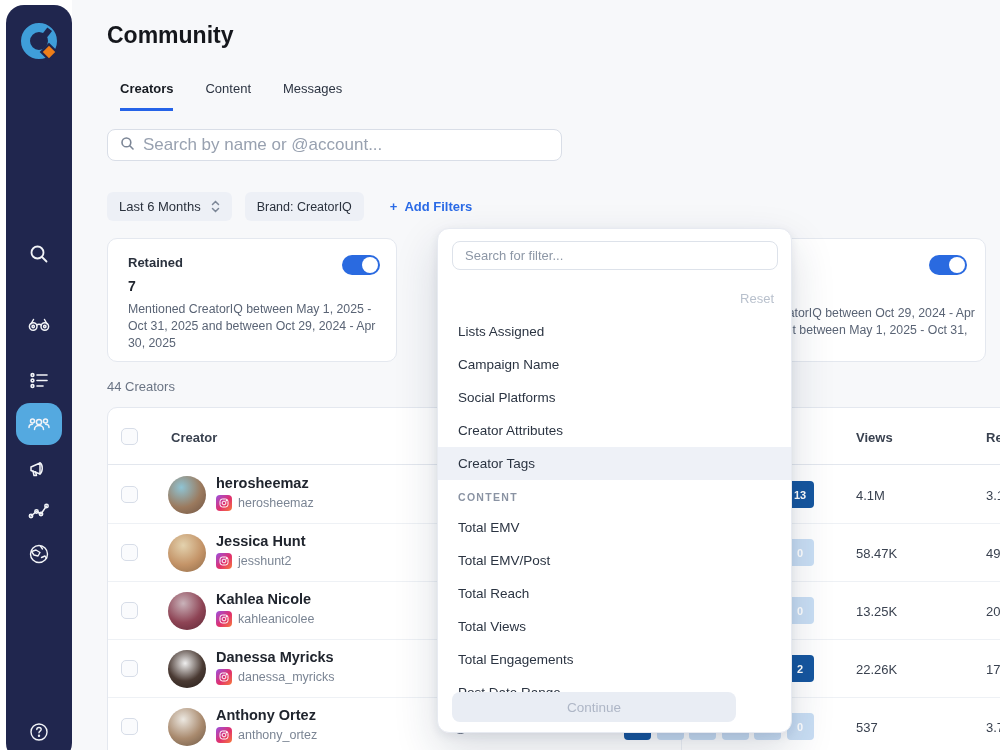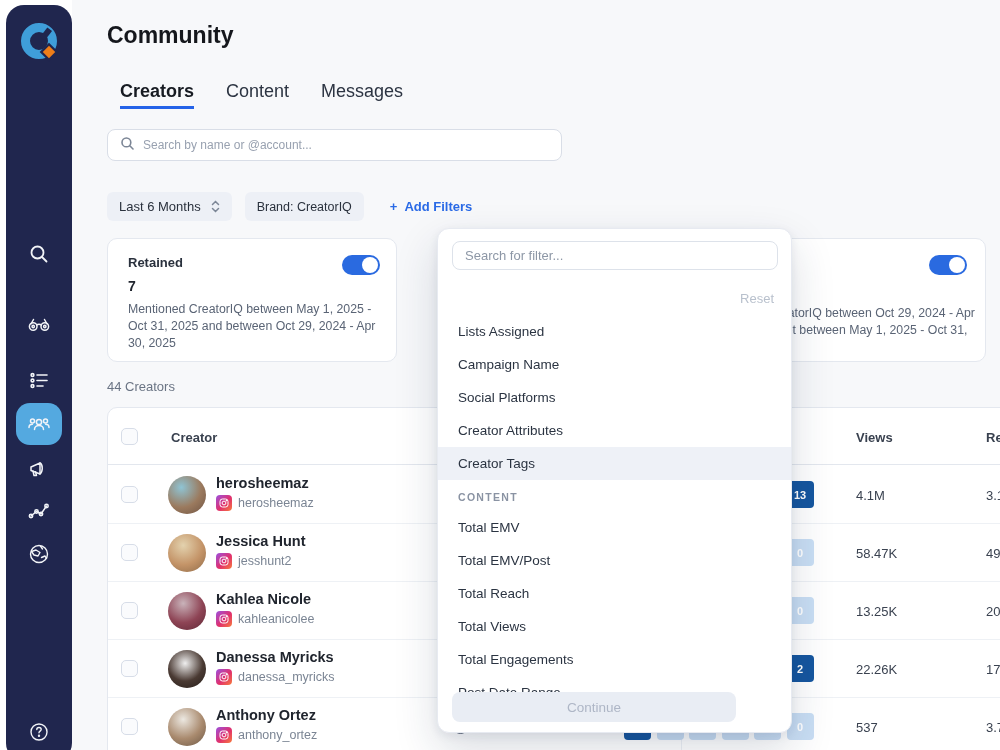--- a/index.html
+++ b/index.html
@@ -22,26 +22,26 @@
   .ni-community { background:#54a9e0; margin-bottom:3px; }
   .ni-megaphone { margin-bottom:0px; }
   .ni-analytics { margin-bottom:1px; }
   .help-item { position:absolute; left:10px; top:706px; width:46px; height:42px;
     display:flex; align-items:center; justify-content:center; }
 
   
   .main { position:absolute; left:72px; top:0; width:928px; height:750px; background:#f7f8fa; }
   .page-title { position:absolute; left:35px; top:22px; font-size:23px; font-weight:700; color:#15171c; }
   .tabs { position:absolute; left:48px; top:81px; display:flex; gap:32px; }
-  .tab { font-size:18px; color:#2c3442; padding-bottom:4px; cursor:pointer; }
+  .tab { font-size:13px; color:#2c3442; padding-bottom:12px; cursor:pointer; }
   .tab.active { font-weight:700; color:#171b22; border-bottom:3px solid #2563e8; }
 
   .searchbar { position:absolute; left:35px; top:129px; width:455px; height:32px; background:#fff;
     border:1px solid #d9dee7; border-radius:8px; display:flex; align-items:center; padding:0 12px; gap:8px; }
-  .searchbar input { border:none; outline:none; flex:1; font-size:12px; color:#2c3442;
+  .searchbar input { border:none; outline:none; flex:1; font-size:17px; color:#2c3442;
     font-family:"Liberation Sans",sans-serif; background:transparent; }
   .searchbar input::placeholder { color:#98a1b0; }
 
   .filterrow { position:absolute; left:35px; top:192px; height:29px; display:flex; align-items:center; }
   .chip { background:#edf0f6; border-radius:6px; height:29px; display:flex; align-items:center;
     padding:0 12px; font-size:13px; color:#2a313d; cursor:pointer; }
   .chip.daterange { gap:10px; }
   .sorter { display:flex; flex-direction:column; gap:1px; }
   .sorter svg { stroke:#7c8696; }
   .chip.brand { margin-left:13px; font-size:12.5px; }

